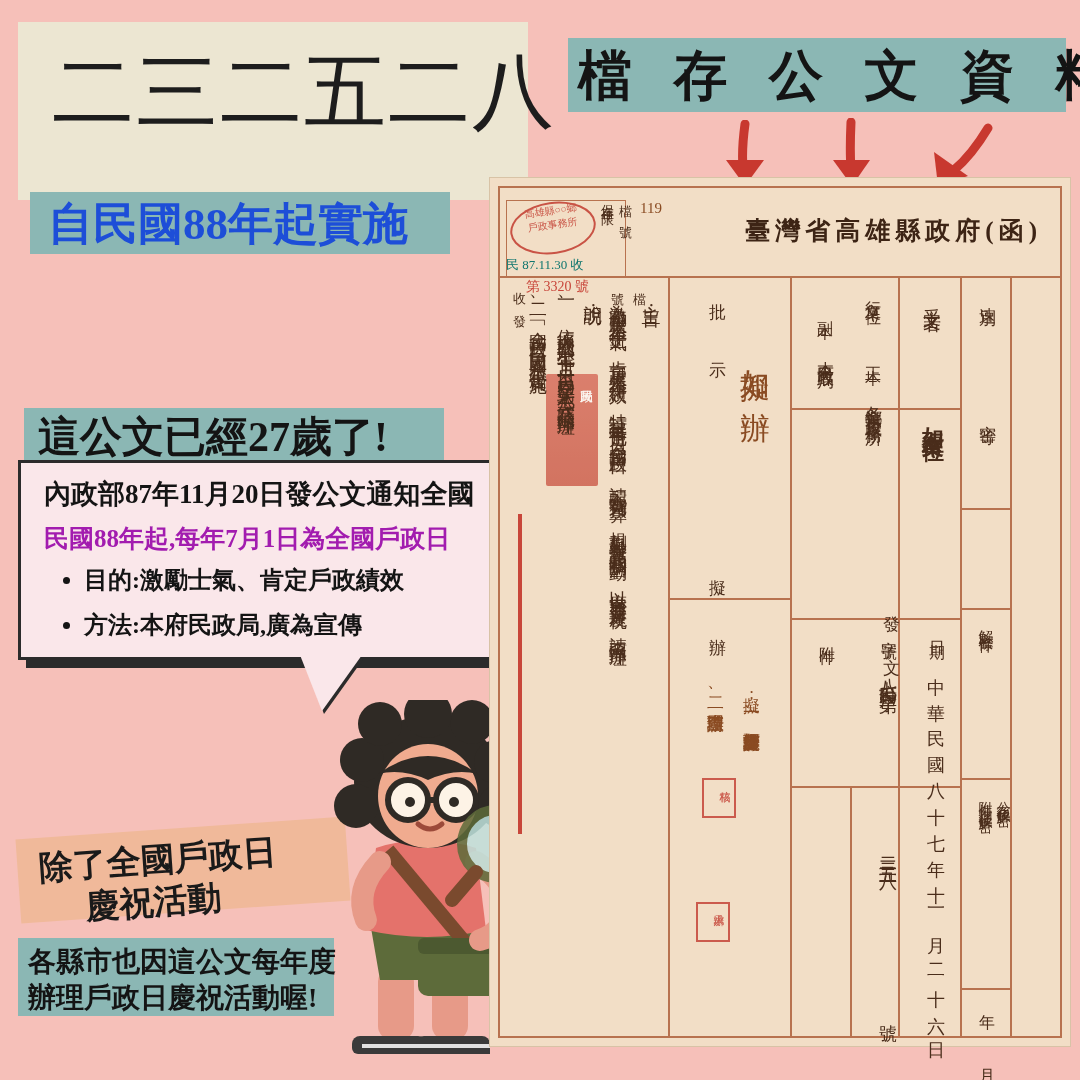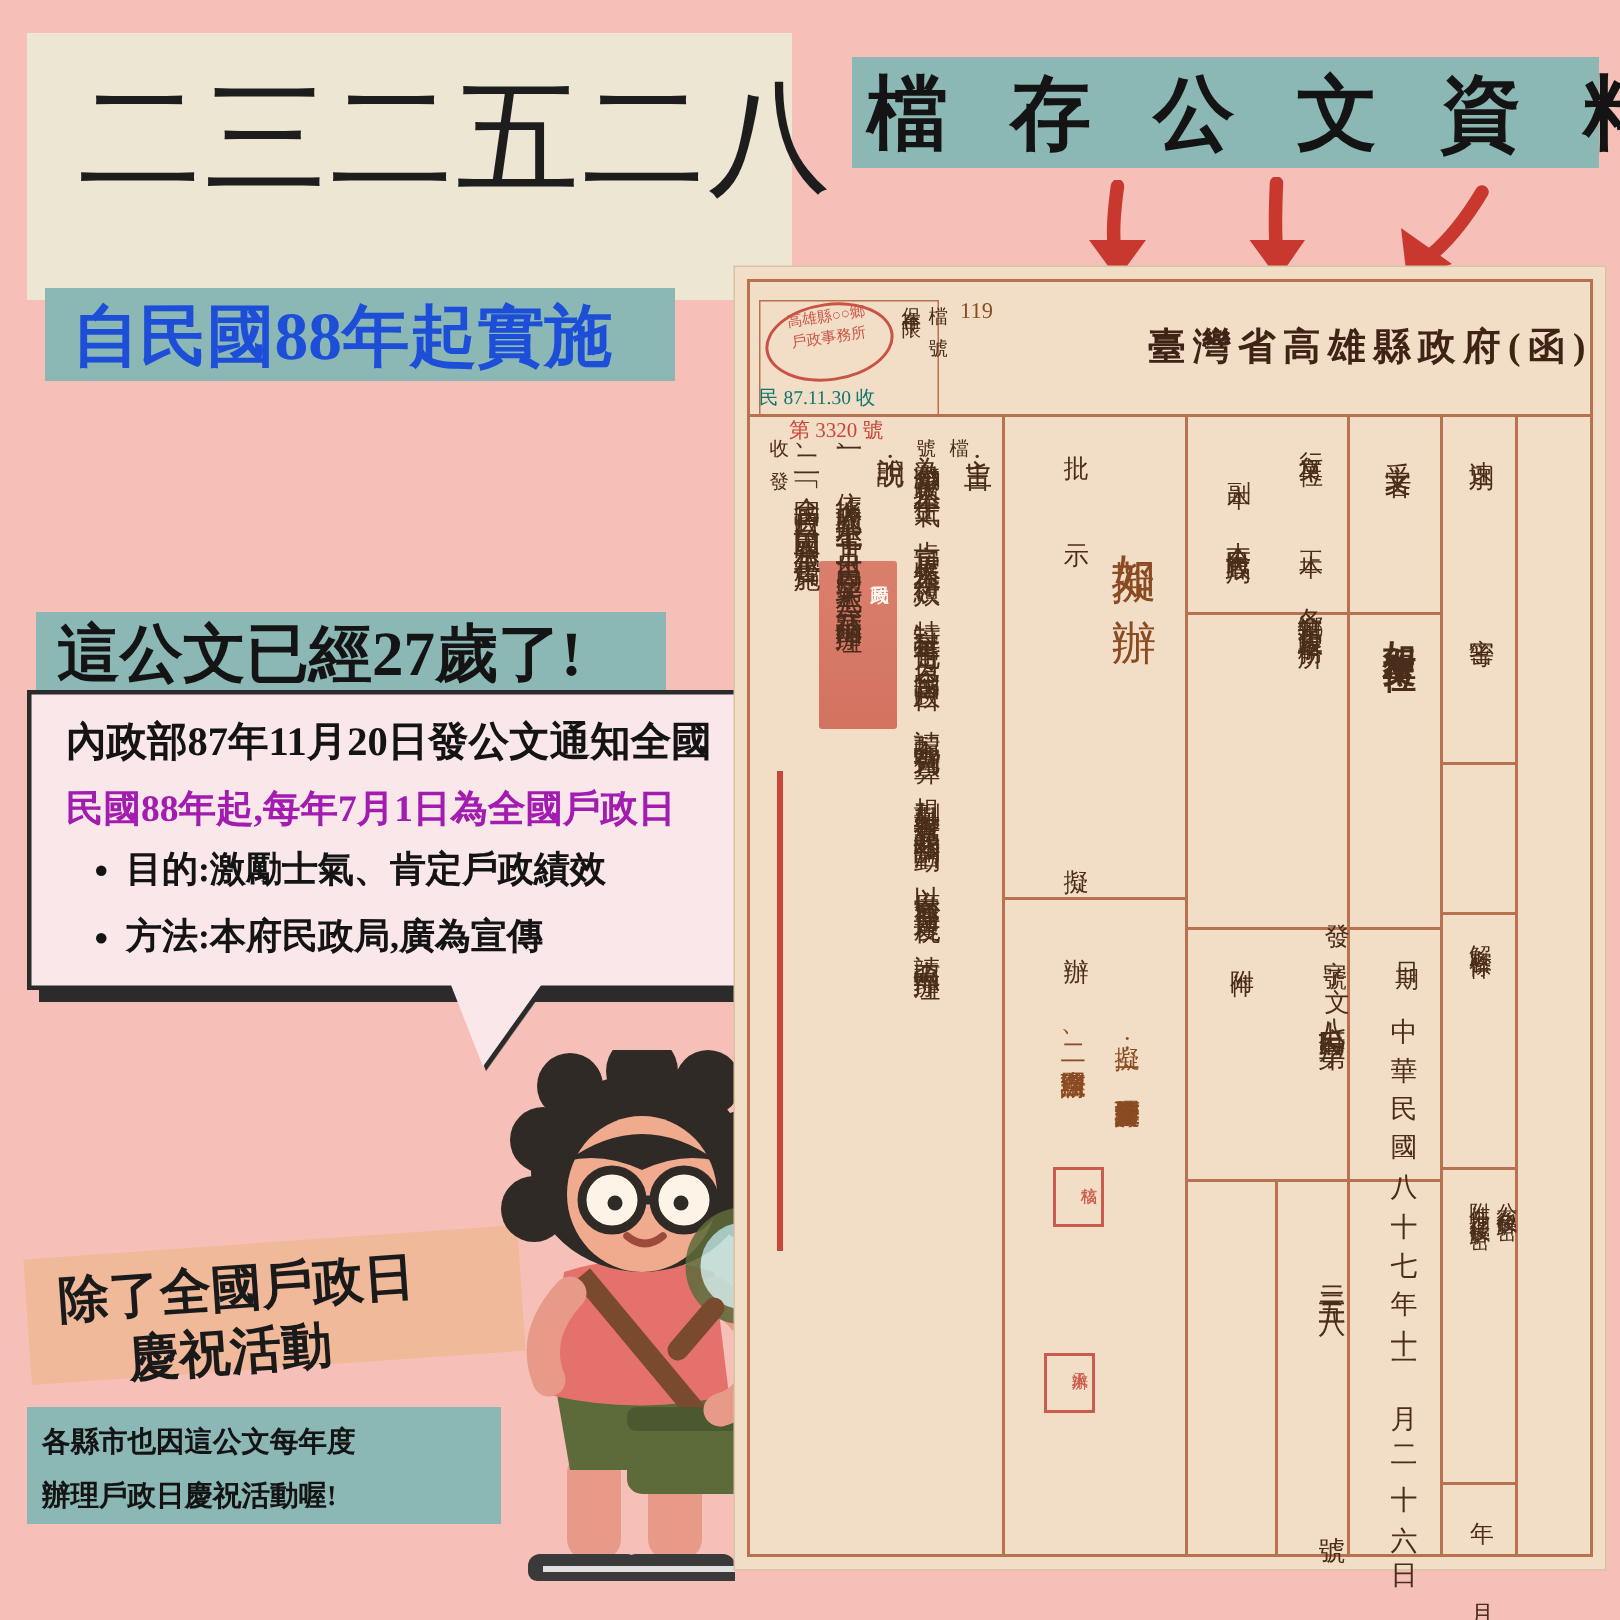--- a/index.html
+++ b/index.html
@@ -96,21 +96,21 @@
     font-size:34px; line-height:42px; color:#1a1a1a; font-weight:700;
   }
   .bl-title .l2{ display:block; padding-left:44px; }
 
   .bl-band2{
     position:absolute; left:18px; top:938px; width:316px; height:78px;
     background:#8bb7b4;
   }
   .bl-text2{
     position:absolute; left:28px; top:944px; width:320px;
-    font-size:19px; line-height:36px; color:#141414; font-weight:700;
+    font-size:28px; line-height:36px; color:#141414; font-weight:700;
   }
 
   
   .char{ position:absolute; left:300px; top:700px; width:260px; height:368px; }
 
   
   .doc{
     position:absolute; left:490px; top:178px; width:580px; height:868px;
     background:#f2dec6;
     box-shadow:0 0 0 1px #d8c3a6;
@@ -120,21 +120,21 @@
     border:2px solid #b8724f;
   }
   .doc-line{ position:absolute; background:#b8724f; }
   .vt{
     position:absolute;
     writing-mode:vertical-rl; text-orientation:upright;
     font-family:"Liberation Serif", serif;
     color:#4a2d1b; letter-spacing:3px;
   }
   .hdr-title{
-    position:absolute; right:8px; top:36px;
+    position:absolute; right:28px; top:36px;
     font-size:25px; letter-spacing:5px; color:#3d2415; white-space:nowrap;
     font-weight:700;
   }
   .stamp-box{
     position:absolute; left:16px; top:22px; width:120px; height:78px;
     border:1.5px solid #b8724f;
   }
   .stamp-round{
     position:absolute; left:20px; top:24px; width:86px; height:52px;
     border:2px solid #c23b2f; border-radius:50%;

